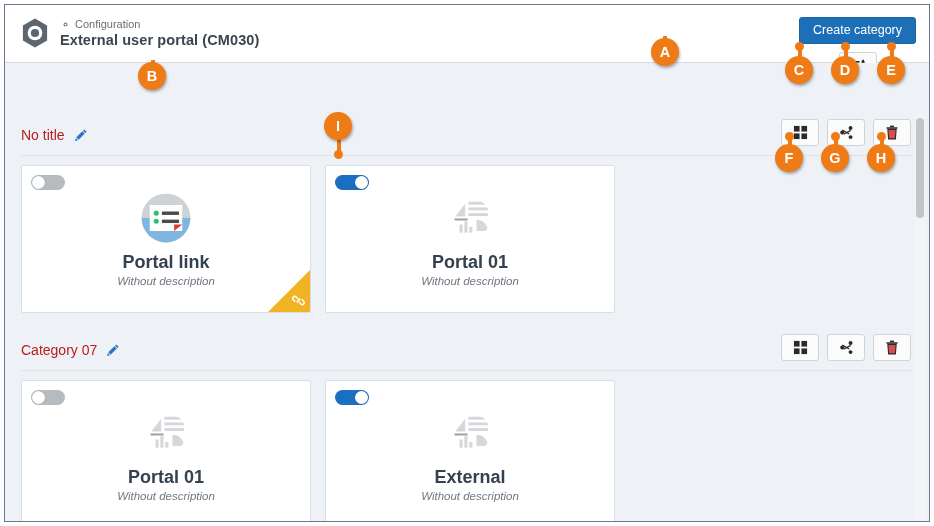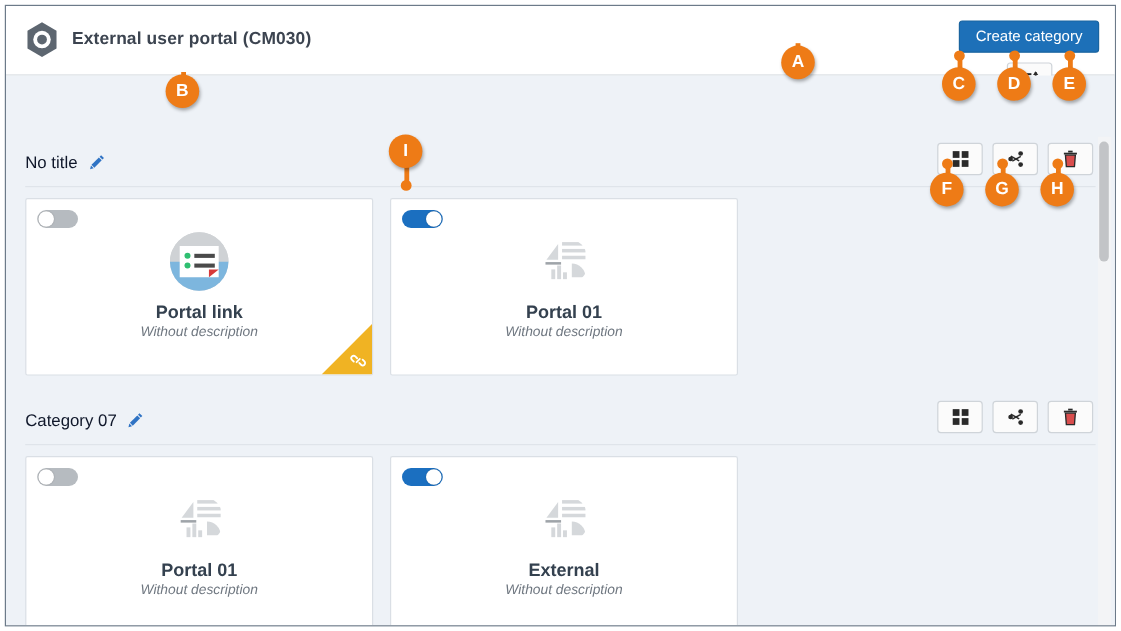--- a/index.html
+++ b/index.html
@@ -172,21 +172,21 @@
   .category-head {
     position: relative;
     height: 41px;
     display: flex;
     align-items: center;
     border-bottom: 1px solid #dfe4ea;
     margin: 0 2px;
   }
   .category-title {
     font-size: 14px;
-    color: #0f172a;
+    color: #b91c1c;
   }
   .pencil-btn {
     margin-left: 9px;
     display: flex;
     align-items: center;
     cursor: pointer;
   }
   .category-actions {
     position: absolute;
     right: 2px;
@@ -253,21 +253,21 @@
     left: 0; right: 0;
     top: 26px;
     text-align: center;
   }
   .card-icon {
     width: 52px; height: 52px;
     margin: 0 auto 8px auto;
     display: block;
   }
   .card-title {
-    font-size: 15px;
+    font-size: 18px;
     font-weight: 700;
     color: #34414f;
     margin-bottom: 2px;
   }
   .card-desc {
     font-size: 11.5px;
     font-style: italic;
     color: #6f7780;
   }
 
@@ -345,20 +345,27 @@
   <div class="window-frame">
 
     <div class="app-header">
       <div class="brand">
         <svg class="hex-logo" viewBox="0 0 32 32">
           <path d="M16 1.6 L28.1 8.6 L28.1 23.4 L16 30.4 L3.9 23.4 L3.9 8.6 Z" fill="#5d6670"></path>
           <circle cx="16" cy="16" r="7.3" fill="#ffffff"></circle>
           <circle cx="16" cy="16" r="4.1" fill="#5d6670"></circle>
         </svg>
         <div class="brand-texts">
+          <div class="brand-eyebrow">
+            <svg class="gear-mini" viewBox="0 0 16 16">
+              <path fill="#6d6d6d" d="M8 5.1A2.9 2.9 0 1 0 8 10.9 2.9 2.9 0 0 0 8 5.1zm0 4.4A1.5 1.5 0 1 1 8 6.5a1.5 1.5 0 0 1 0 3z"></path>
+              <path fill="#6d6d6d" d="M14 9.1l-1.3-.3a4.8 4.8 0 0 0 0-1.6L14 6.9l-.6-2-1.3.3a4.9 4.9 0 0 0-1.1-1.1l.3-1.3-2-.6-.3 1.3a4.8 4.8 0 0 0-1.6 0L6.9 2l-2 .6.3 1.3a4.9 4.9 0 0 0-1.1 1.1L2.8 4.7l-.6 2 1.3.4a4.8 4.8 0 0 0 0 1.6l-1.3.4.6 2 1.3-.3a4.9 4.9 0 0 0 1.1 1.1l-.3 1.3 2 .6.4-1.3a4.8 4.8 0 0 0 1.6 0l.4 1.3 2-.6-.3-1.3a4.9 4.9 0 0 0 1.1-1.1l1.3.3z" opacity="0"></path>
+            </svg>
+            <span>Configuration</span>
+          </div>
           <div class="brand-title">External user portal (CM030)</div>
         </div>
       </div>
 
       <div class="header-actions">
         <button class="btn-primary">Create category</button>
 
         <div class="btn-icon">
           <svg width="17" height="15" viewBox="0 0 17 15">
             <rect x="0.5" y="2" width="10" height="1.6" fill="#2a2a2a"></rect>

